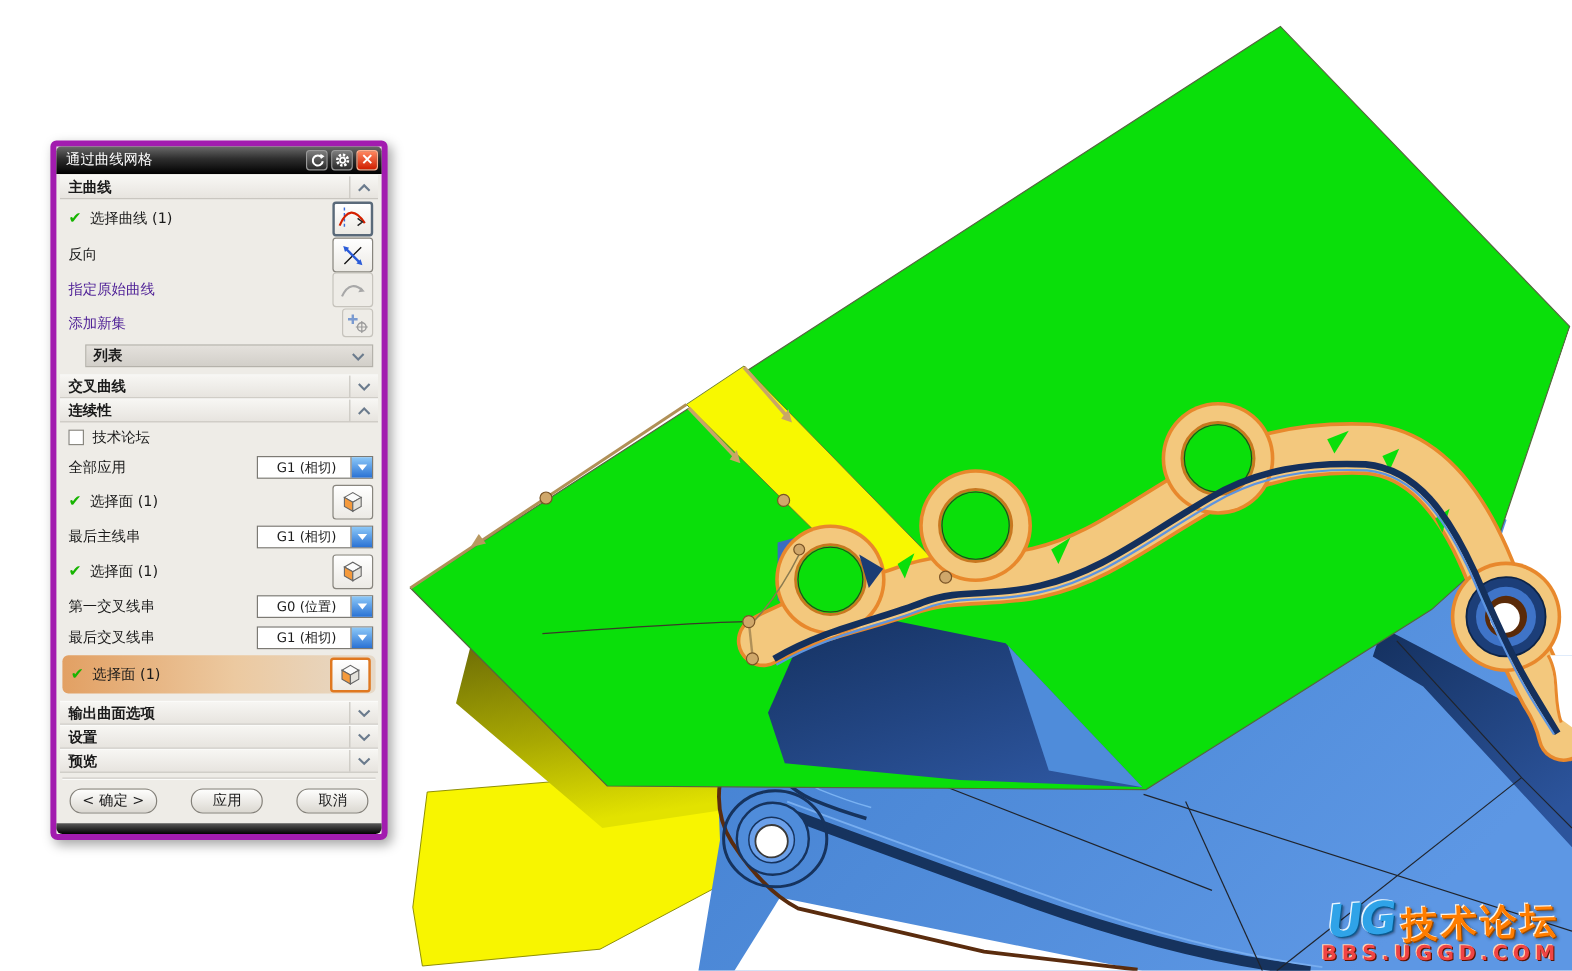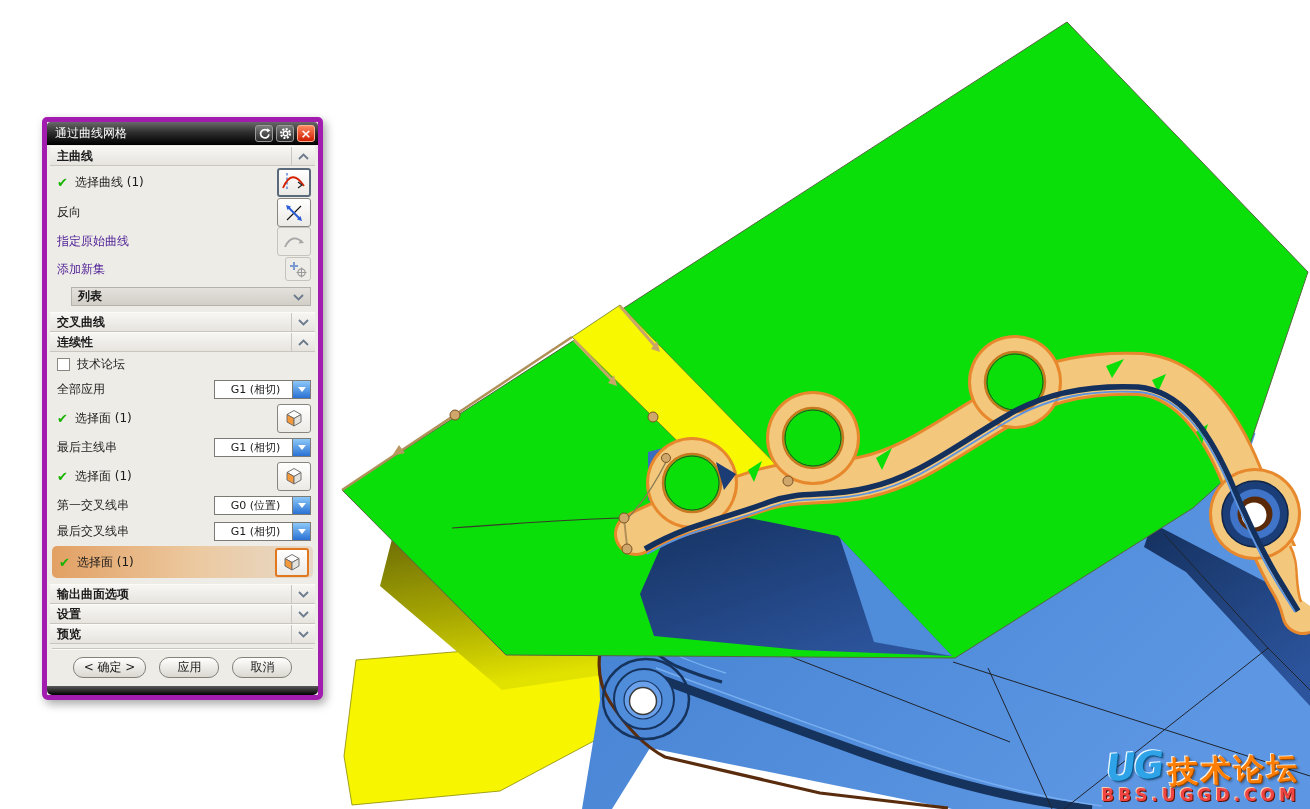--- a/index.html
+++ b/index.html
@@ -62,21 +62,21 @@
                 background:linear-gradient(#8cc8f8,#2a72d4); }
   .dd .dd-tri { width:0; height:0; border-left:4px solid transparent;
                 border-right:4px solid transparent; border-top:5px solid #fff; }
   .checkbox { width:13px; height:13px; border:1px solid #8a8880; background:#fff;
               margin-right:7px; }
   .hl { margin:2px 2px; border-radius:4px;
         background:linear-gradient(90deg,#e3a061,#edcironaksi 0); }
   .row.hl { background:linear-gradient(90deg,#e2a063,#ecc9a0 55%,#e6d9c8); border-radius:5px; }
   .divider { height:1px; margin:4px 2px 0 2px; border-top:1px solid #c9c6c0;
              border-bottom:1px solid #fbfbf9; }
-  .btns { display:flex; justify-content:center; gap:13px; padding:7px 0 8px 0; }
+  .btns { display:flex; justify-content:center; gap:28px; padding:7px 0 8px 0; }
   .btn { min-width:60px; height:21px; padding:0 10px; border:1px solid #84817a; border-radius:10px;
          background:linear-gradient(#fefefd,#dbd8d1); display:flex; align-items:center;
          justify-content:center; font-size:12px; }
   .grip { height:9px; background:linear-gradient(#5a5a5a,#000); border-radius:0 0 5px 5px; }
 </style>
 </head>
 <body>
 
 <div id="stage">
 

